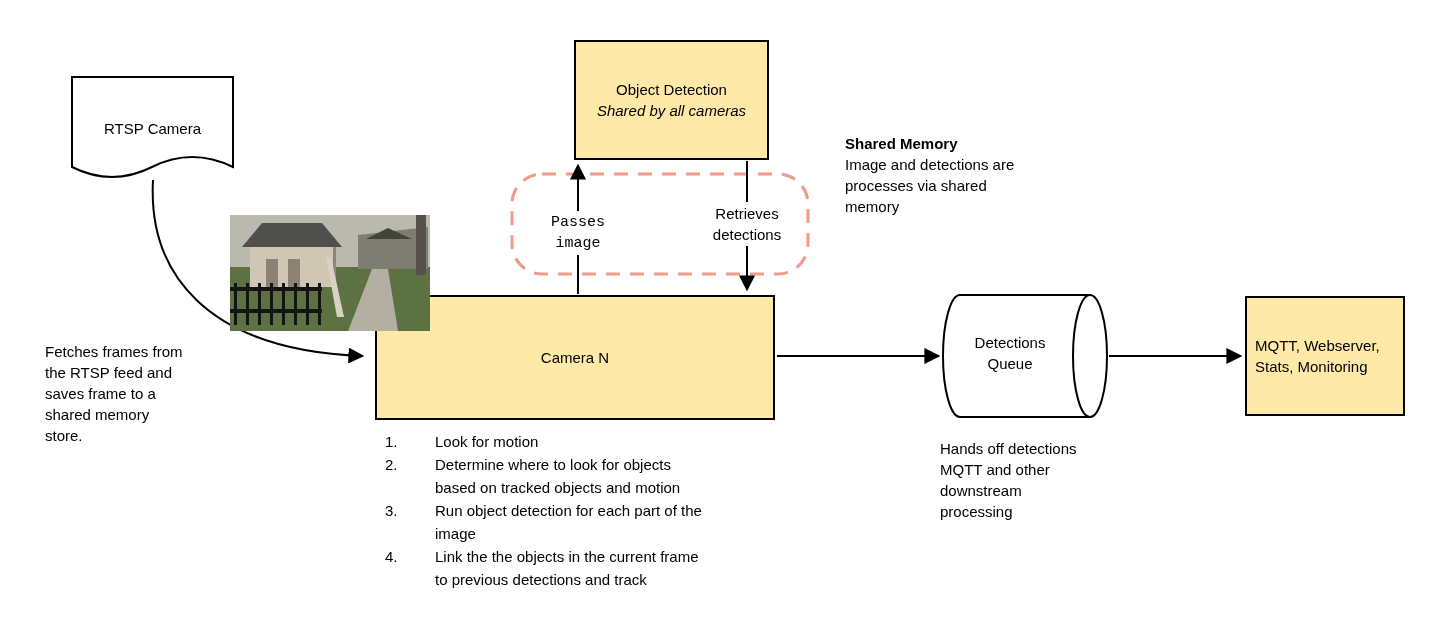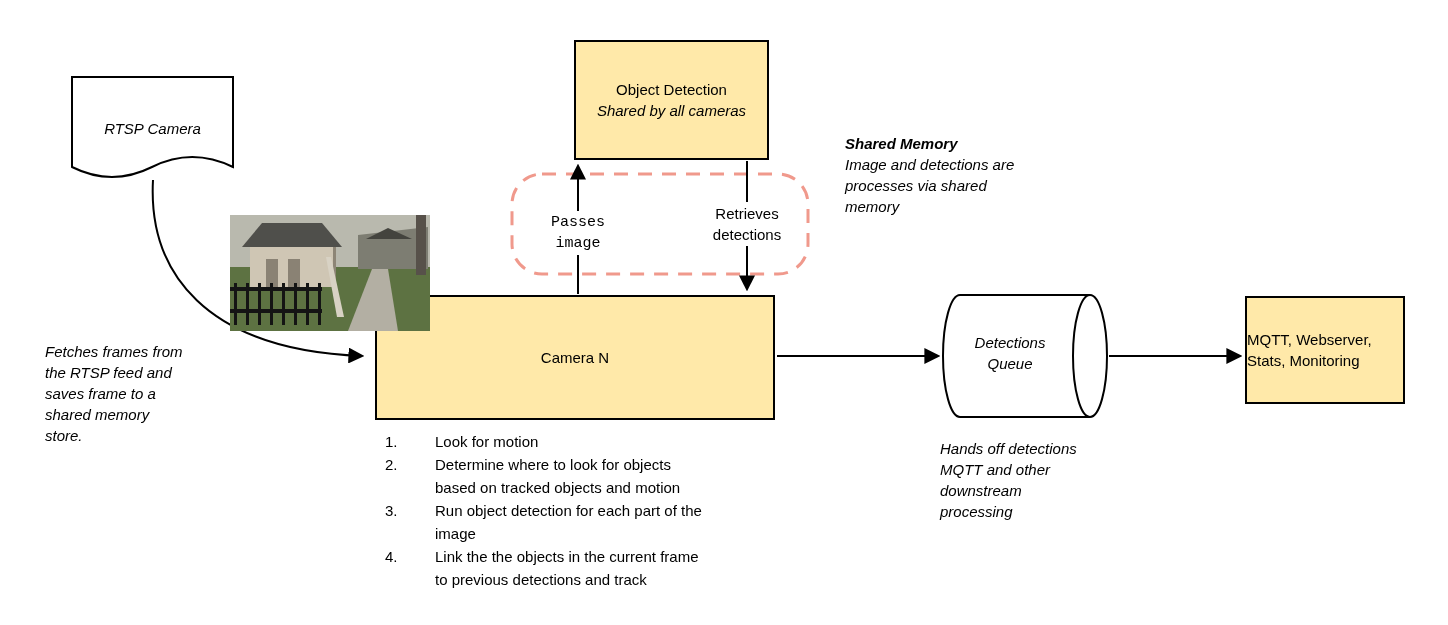--- a/index.html
+++ b/index.html
@@ -21,21 +21,21 @@
     position: absolute;
     background: #FFE9A9;
     border: 2px solid #000;
     z-index: 1;
   }
   .label {
     font-size: 15px;
     line-height: 21px;
     color: #000;
   }
-  .note { z-index: 1; font-style: italic; }
+  .note { z-index: 1; }
   .edge-label {
     background: #fff;
     text-align: center;
     z-index: 1;
     padding: 1px 0;
   }
   .bold { font-weight: bold; }
   .italic { font-style: italic; }
   .center { text-align: center; }
   .steps { z-index: 1; }
@@ -168,18 +168,18 @@
     <div class="label">Queue</div>
   </div>
 
   <div class="abs note" style="left:940px; top:438px; width:175px;">
     <div class="label">Hands off detections</div>
     <div class="label">MQTT and other</div>
     <div class="label">downstream</div>
     <div class="label">processing</div>
   </div>
 
-  <div class="node" style="left:1245px; top:296px; width:160px; height:108px; display:flex; flex-direction:column; justify-content:center; ">
+  <div class="node" style="left:1245px; top:296px; width:160px; height:120px; display:flex; flex-direction:column; justify-content:center; padding-left:8px;">
     <div class="label">MQTT, Webserver,</div>
     <div class="label">Stats, Monitoring</div>
   </div>
 
 </div>
 
 </body></html>

